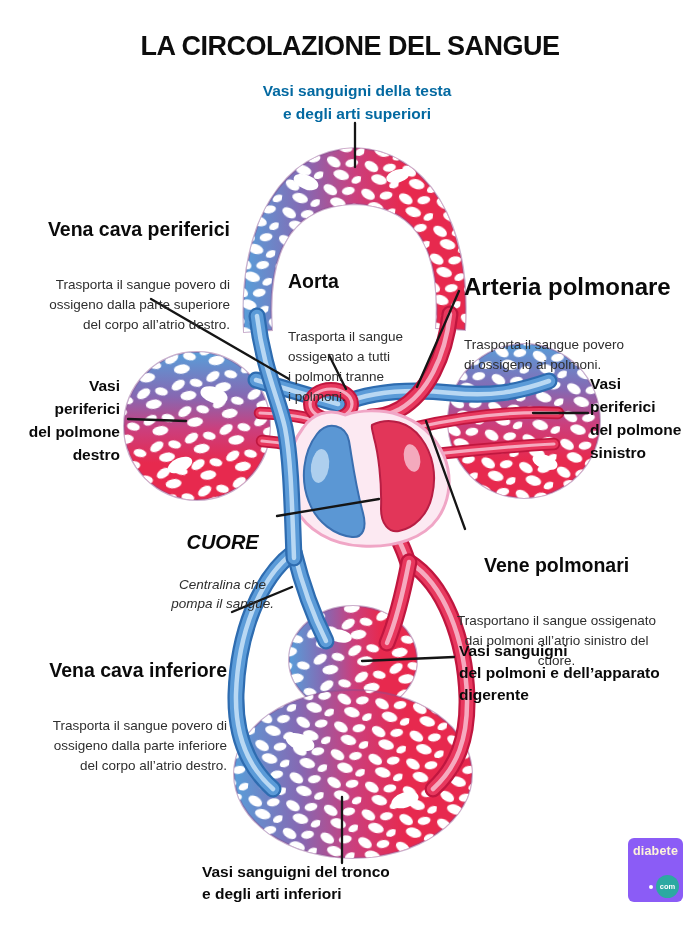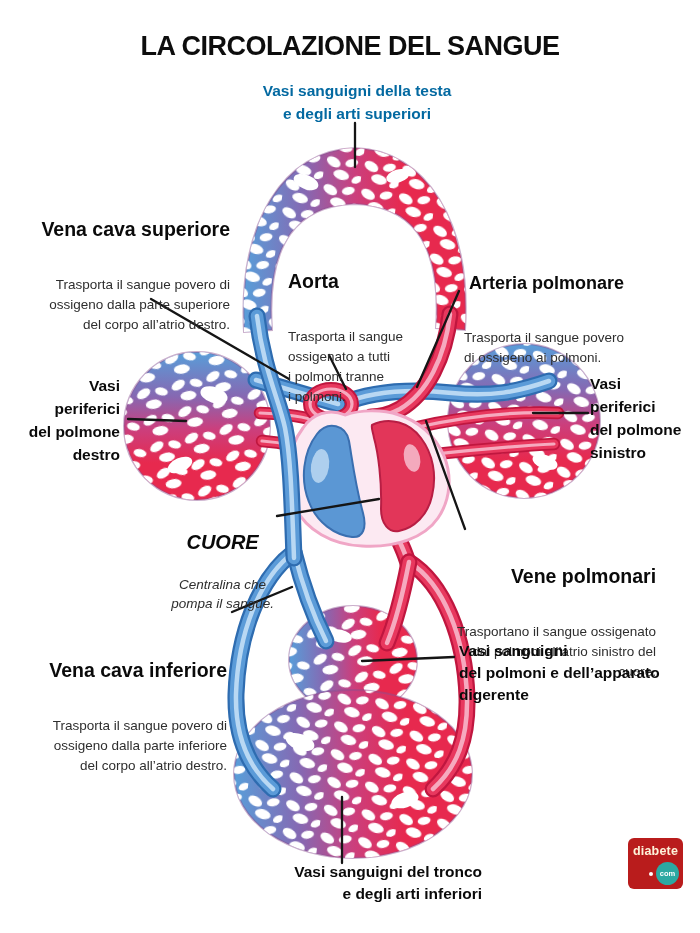--- a/index.html
+++ b/index.html
@@ -17,36 +17,36 @@
   .ann .d{color:#2e2e2e;}
 
   .ann-head{left:357px;top:79px;transform:translateX(-50%);text-align:center;
     font-size:15.5px;font-weight:bold;line-height:23px;color:#0369a1;width:260px;}
   .ann-vcs{right:470px;top:200px;text-align:right;}
   .ann-vcs .h1{font-size:19.5px;}
   .ann-vcs .d,.ann-vci .d,.ann-aorta .d,.ann-art .d,.ann-vp .d{font-size:13.5px;line-height:20px;margin-top:16px;}
   .ann-aorta{left:288px;top:252px;text-align:left;}
   .ann-aorta .h1{font-size:19.5px;}
   .ann-art{left:464px;top:255px;text-align:left;}
-  .ann-art .h1{font-size:18px;text-align:right;}
+  .ann-art .h1{font-size:24px;text-align:right;}
   .ann-vpd{right:580px;top:374px;text-align:right;font-size:15.5px;font-weight:bold;line-height:23px;color:#0a0a0a;}
   .ann-vps{left:590px;top:372px;text-align:left;font-size:15.5px;font-weight:bold;line-height:23px;color:#0a0a0a;}
   .ann-cuore{right:426px;top:513px;text-align:center;font-style:italic;}
   .ann-cuore .h1{font-size:20px;}
   .ann-cuore .d{font-size:13.5px;line-height:19px;margin-top:3px;}
-  .ann-vp{left:457px;top:547px;text-align:right;}
+  .ann-vp{left:457px;top:536px;text-align:center;}
   .ann-vp .h1{font-size:19.5px;}
   .ann-vci{right:473px;top:597px;text-align:right;}
   .ann-vci .h1{font-size:19.5px;margin-top:44px;}
   .ann-feg{left:459px;top:640px;text-align:left;font-size:15.5px;font-weight:bold;line-height:22px;color:#0a0a0a;}
-  .ann-tronco{left:342px;top:861px;transform:translateX(-50%);text-align:right;
+  .ann-tronco{left:342px;top:861px;transform:translateX(-50%);text-align:left;
     font-size:15.5px;font-weight:bold;line-height:22px;color:#0a0a0a;width:280px;}
 
-  .logo{position:absolute;left:628px;top:838px;width:55px;height:51px;
-    background:#b91c1c;border-radius:6px;}
+  .logo{position:absolute;left:628px;top:838px;width:55px;height:64px;
+    background:#8b5cf6;border-radius:6px;}
   .logo-brand{color:#fdf3da;font-weight:bold;font-size:12.5px;text-align:center;margin-top:6px;letter-spacing:.2px;}
   .logo-circle{position:absolute;right:4px;bottom:4px;width:23px;height:23px;border-radius:50%;
     background:#2ca9a2;color:#ffffff;font-size:7.5px;font-weight:bold;
     display:flex;align-items:center;justify-content:center;}
   .logo-dot{position:absolute;left:21px;bottom:13px;width:4px;height:4px;border-radius:50%;background:#ffffff;}
 
   
   g.v use{fill:none;stroke-linecap:round;stroke-linejoin:round;}
   g.blue use.d{stroke:#2e6cb0;stroke-width:17;}
   g.blue use.m{stroke:#5b9bd8;stroke-width:12.5;}
@@ -227,21 +227,21 @@
       <line class="ptr" x1="342" y1="797" x2="342" y2="863"></line>
     </g>
   </svg>
 
   <div class="title">LA CIRCOLAZIONE DEL SANGUE</div>
 
   <div class="ann ann-head">Vasi sanguigni della testa
 e degli arti superiori</div>
 
   <div class="ann ann-vcs">
-    <div class="h1">Vena cava superiore</div>
+    <div class="h1">Vena cava periferici</div>
     <div class="d">Trasporta il sangue povero di
 ossigeno dalla parte superiore
 del corpo all’atrio destro.</div>
   </div>
 
   <div class="ann ann-aorta">
     <div class="h1">Aorta</div>
     <div class="d">Trasporta il sangue
 ossigenato a tutti
 i polmoni tranne

